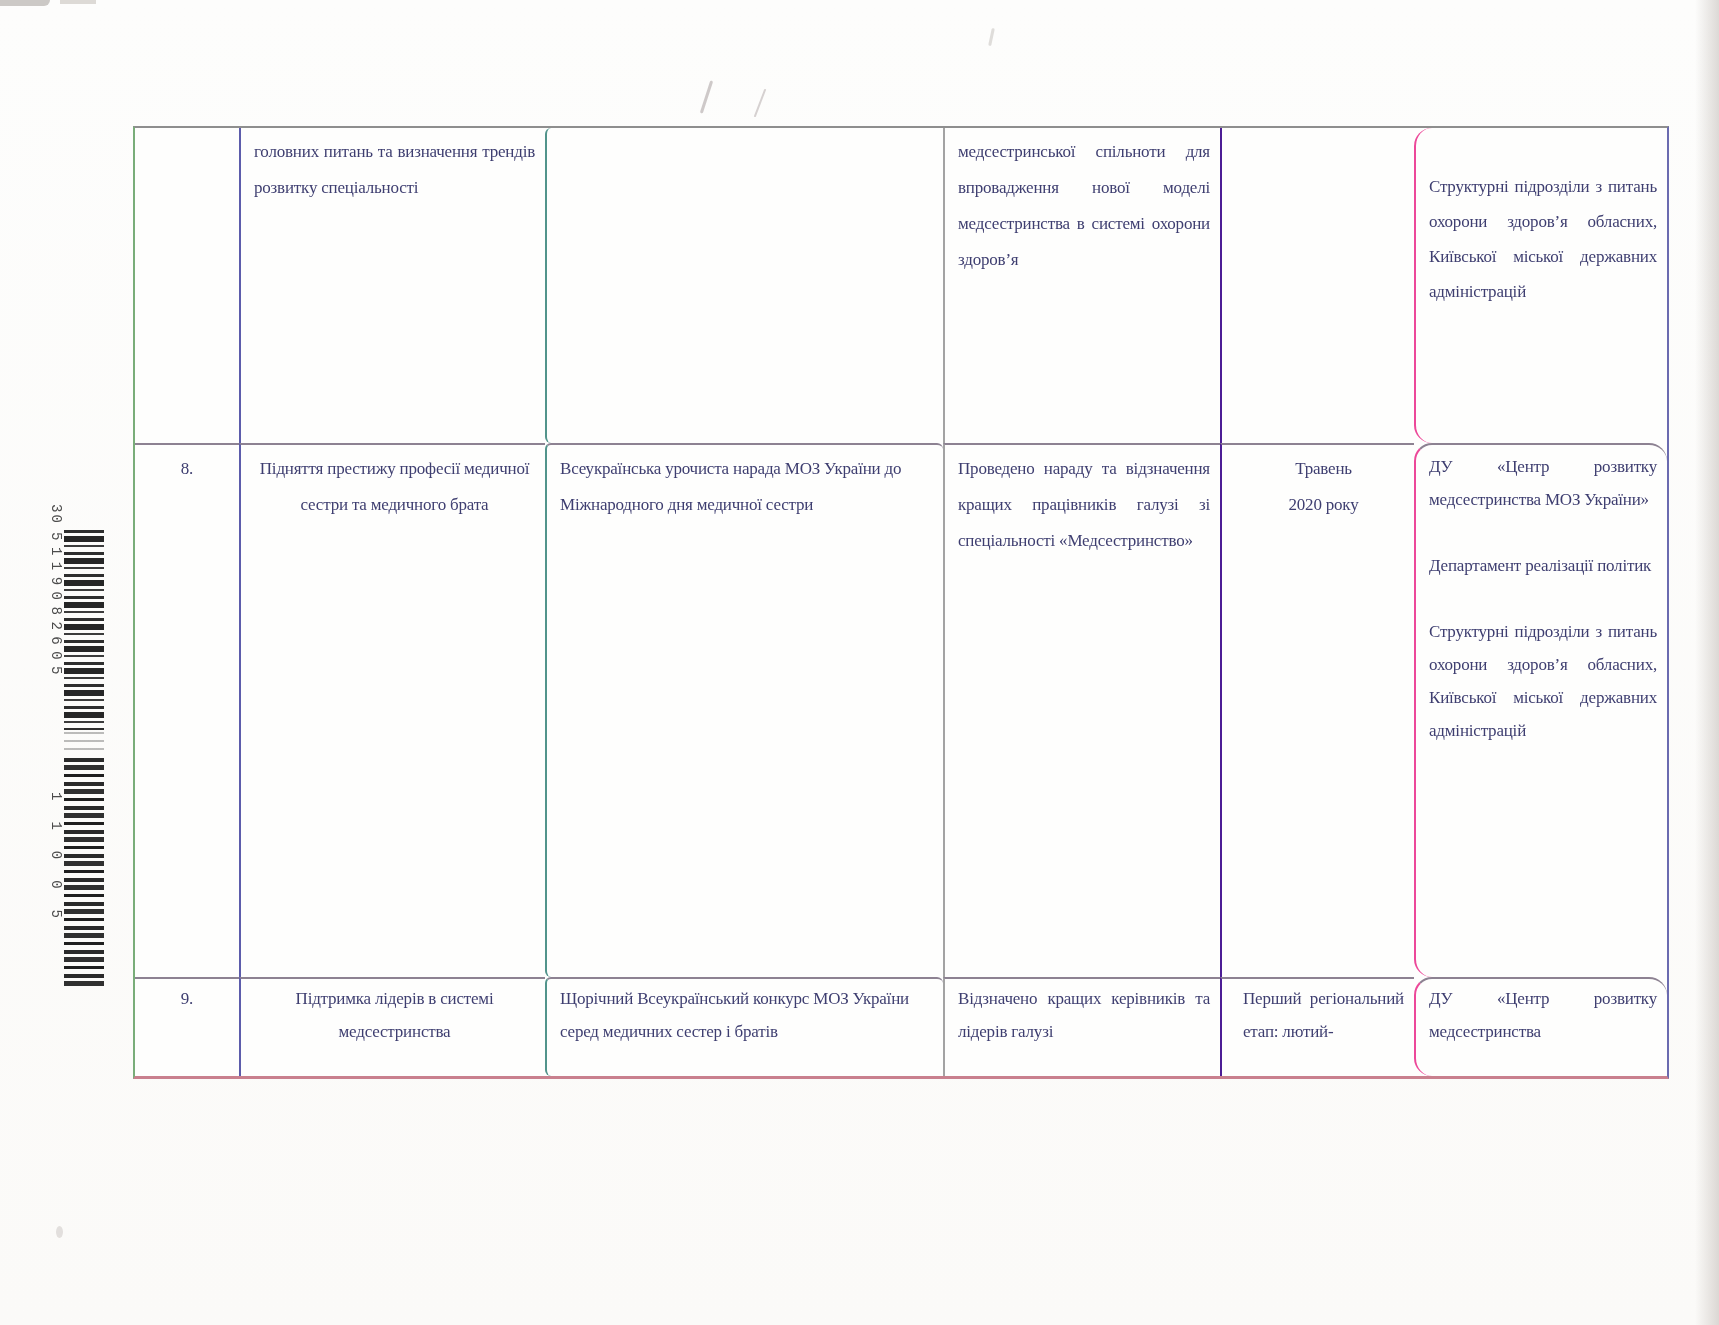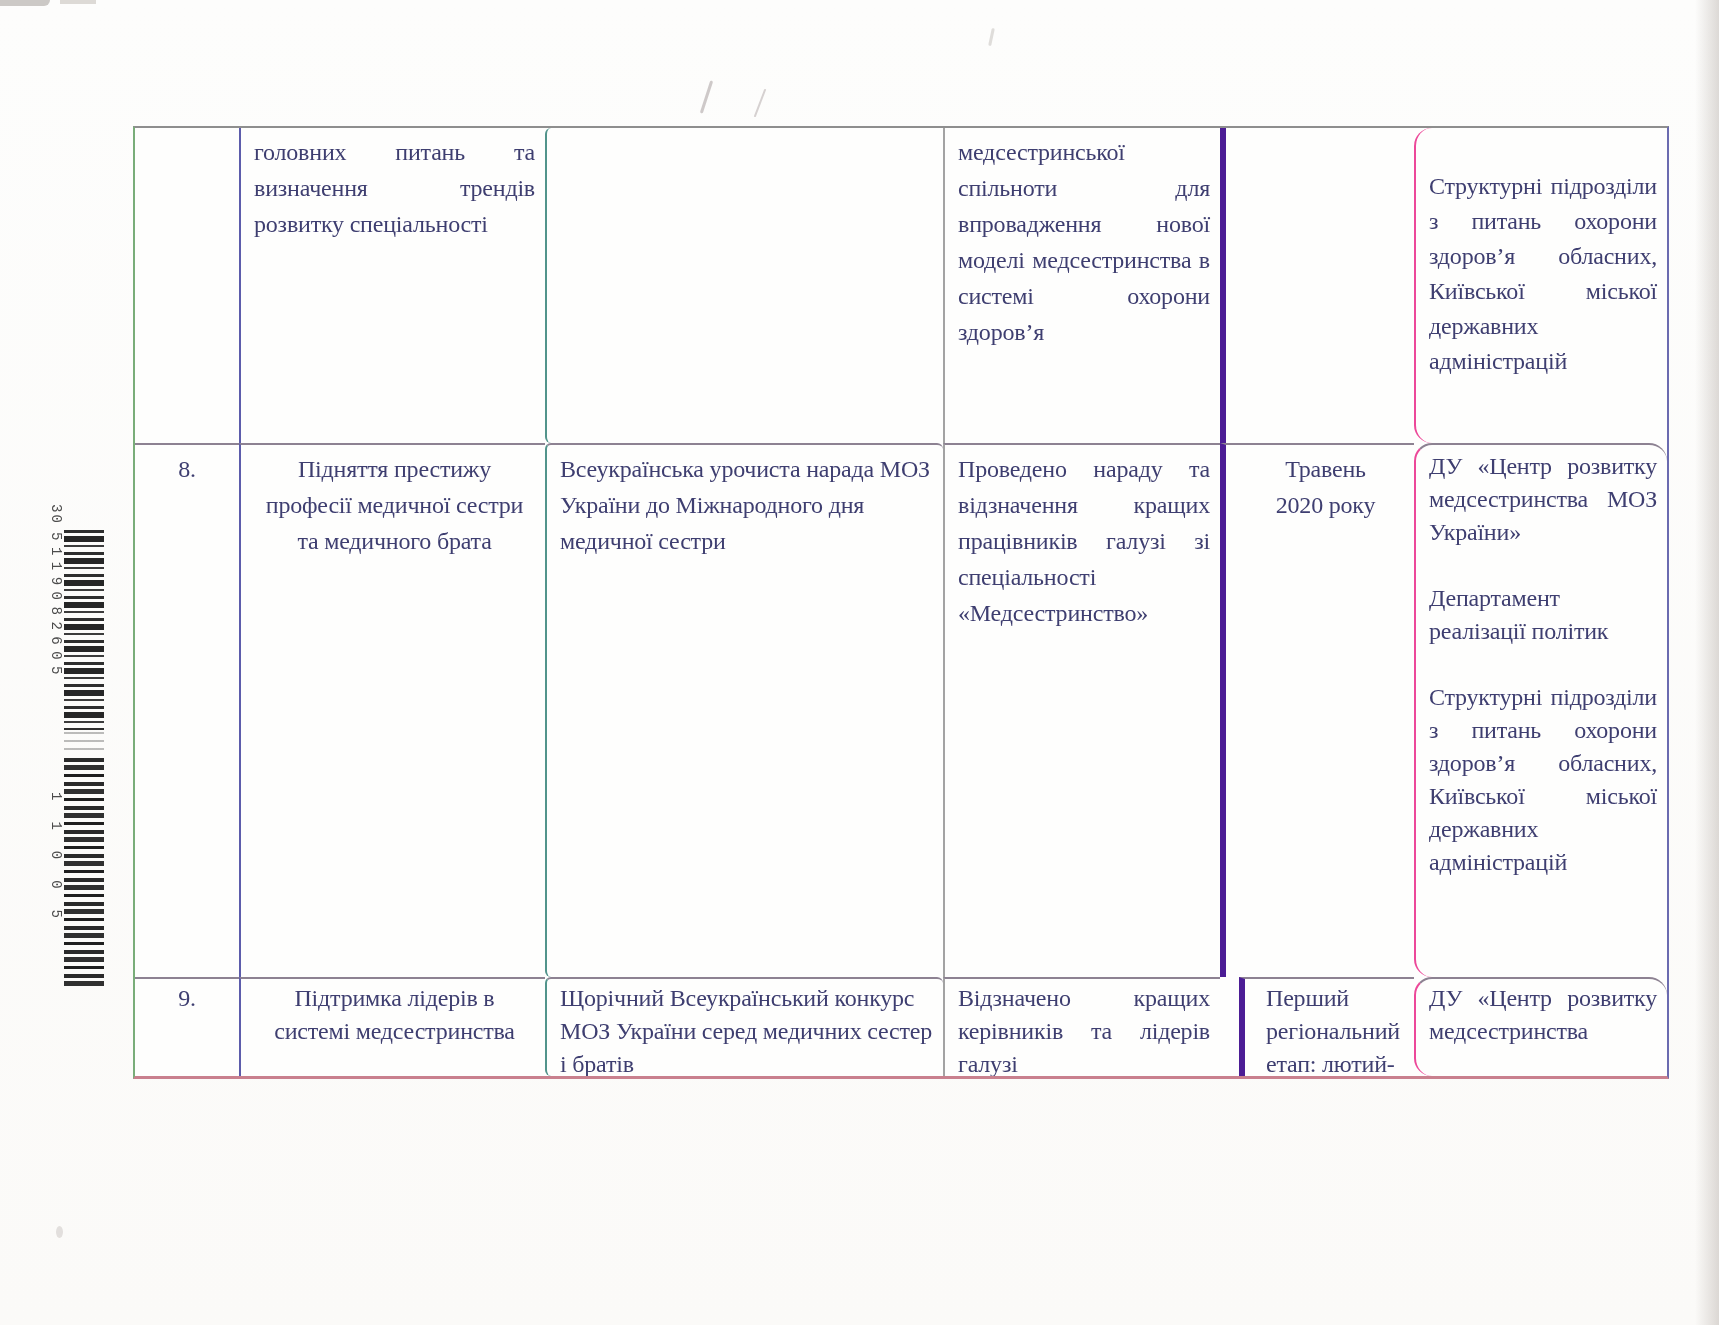--- a/index.html
+++ b/index.html
@@ -20,35 +20,35 @@
     border-top:2px solid #8e8e8e;
     border-bottom:3px solid #c9808e;
     border-left:2px solid #79ad79;
     border-right:2px solid #6b6bb0;
     background:#fefefd;
   }
   .t-row { display:contents; }
   .cell {
     box-sizing:border-box; overflow:hidden;
     padding:6px 10px 0 13px;
-    font-size:24px; line-height:36px; letter-spacing:-0.2px;
+    font-size:17px; line-height:36px; letter-spacing:-0.2px;
     color:#3e3e70;
     white-space:pre-line;
     text-align:left;
   }
   .r2 .cell, .r3 .cell { border-top:2px solid #8d8292; }
   .c2 { border-left:2px solid #5c5cab;text-align:center; }
   .c3 { border-left:2px solid #52948b;border-radius:6px; }
   .c4 { border-left:2px solid #a3a3a3; }
-  .c5 { border-left:6px solid #4c1d95;padding-left:21px; }
+  .c5 { border-left:2px solid #4c1d95;padding-left:21px; }
   .c6 { border-left:2px solid #ec4899;border-radius:18px; }
   .justify { text-align:justify; }
   .num { text-align:center; padding-left:6px; padding-right:6px; }
   .term { text-align:center; }
-  .r3 .c5 { text-align:justify;margin-left:19px; }
+  .r3 .c5 { text-align:justify; }
   .r1 .c6 { line-height:35px; }
   .r2 .c6 { line-height:33px; padding-top:5px; }
   .r3 .cell { line-height:33px; padding-top:3px; }
 
   
   .barcode { position:absolute; left:48px; top:500px; width:58px; height:492px; }
   .bc-digit {
     position:absolute; left:0;
     writing-mode:vertical-rl; text-orientation:sideways;
     font-family:"Liberation Mono","DejaVu Sans Mono",monospace;

